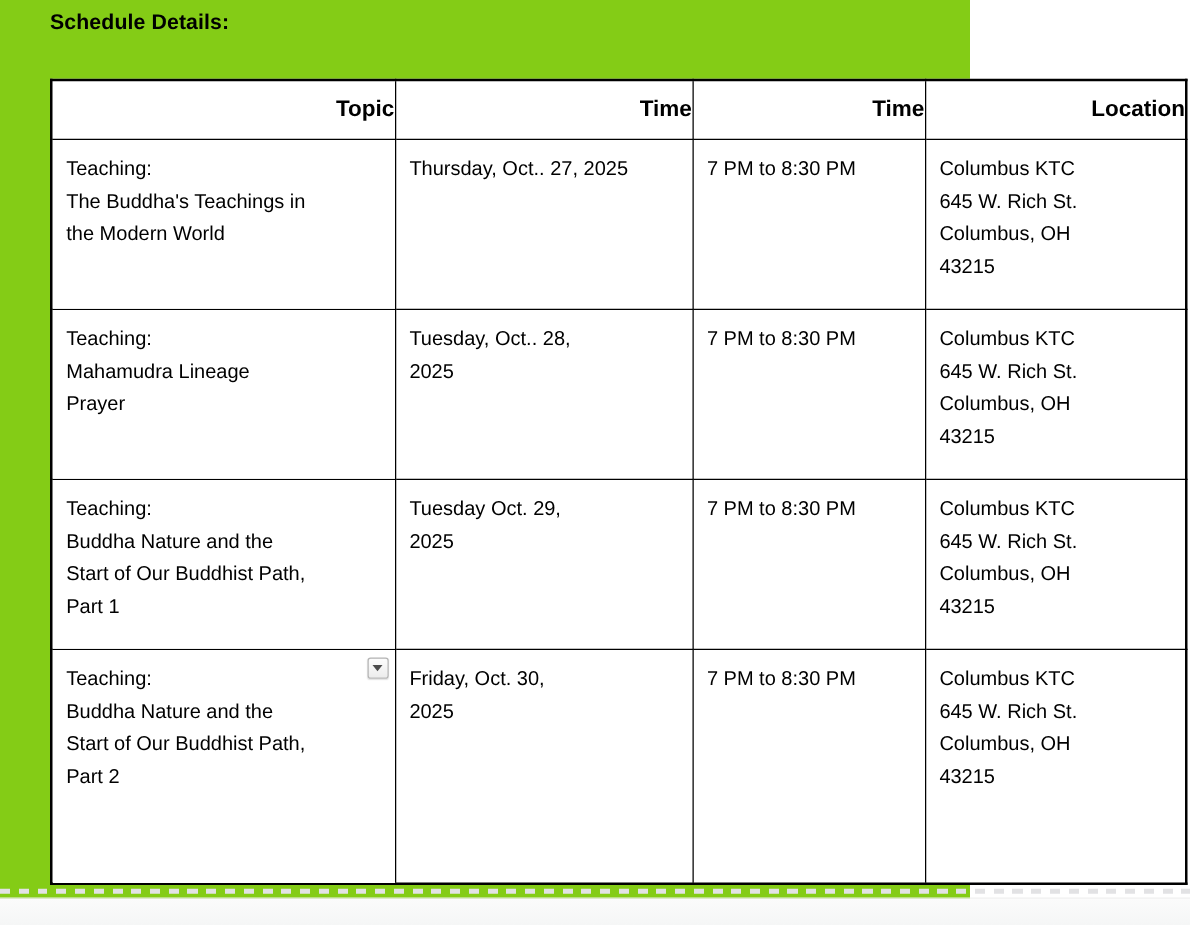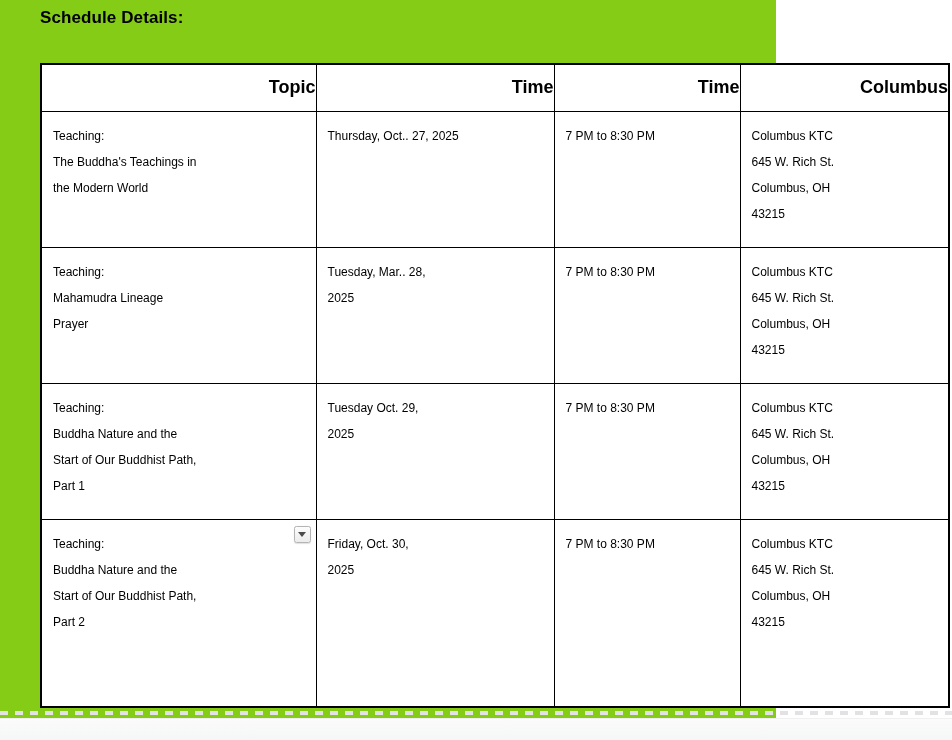--- a/index.html
+++ b/index.html
@@ -45,21 +45,21 @@
     font-size: 18px;
     font-weight: bold;
     text-align: right;
     vertical-align: middle;
     background: #ffffff;
   }
 
   table.schedule td {
     vertical-align: top;
     padding: 11px 12px 8px 11px;
-    font-size: 12px;
+    font-size: 16px;
     line-height: 26px;
     background: #ffffff;
     margin-top: 35px;
   }
   tr.row-1 td, tr.row-2 td, tr.row-3 td { height: 136px; }
   tr.row-4 td { height: 188px; }
 
   .cell-text { white-space: pre-line; display: block; }
 
   td.topic-cell { position: relative; }
@@ -115,21 +115,21 @@
       <col class="c-topic">
         <col class="c-date">
         <col class="c-time">
         <col class="c-location">
     </colgroup>
     <thead>
       <tr>
         <th>Topic</th>
         <th>Time</th>
         <th>Time</th>
-        <th>Columbus</th>
+        <th>Location</th>
       </tr>
     </thead>
     <tbody>
       <tr class="row-1">
         <td class="topic-cell">
           <span class="cell-text">Teaching:
 The Buddha's Teachings in
 the Modern World</span>
         </td>
         <td>
@@ -145,21 +145,21 @@
 43215</span>
         </td>
       </tr>
       <tr class="row-2">
         <td class="topic-cell">
           <span class="cell-text">Teaching:
 Mahamudra Lineage
 Prayer</span>
         </td>
         <td>
-          <span class="cell-text">Tuesday, Mar.. 28,
+          <span class="cell-text">Tuesday, Oct.. 28,
 2025</span>
         </td>
         <td>
           <span class="cell-text">7 PM to 8:30 PM</span>
         </td>
         <td>
           <span class="cell-text">Columbus KTC
 645 W. Rich St.
 Columbus, OH
 43215</span>

